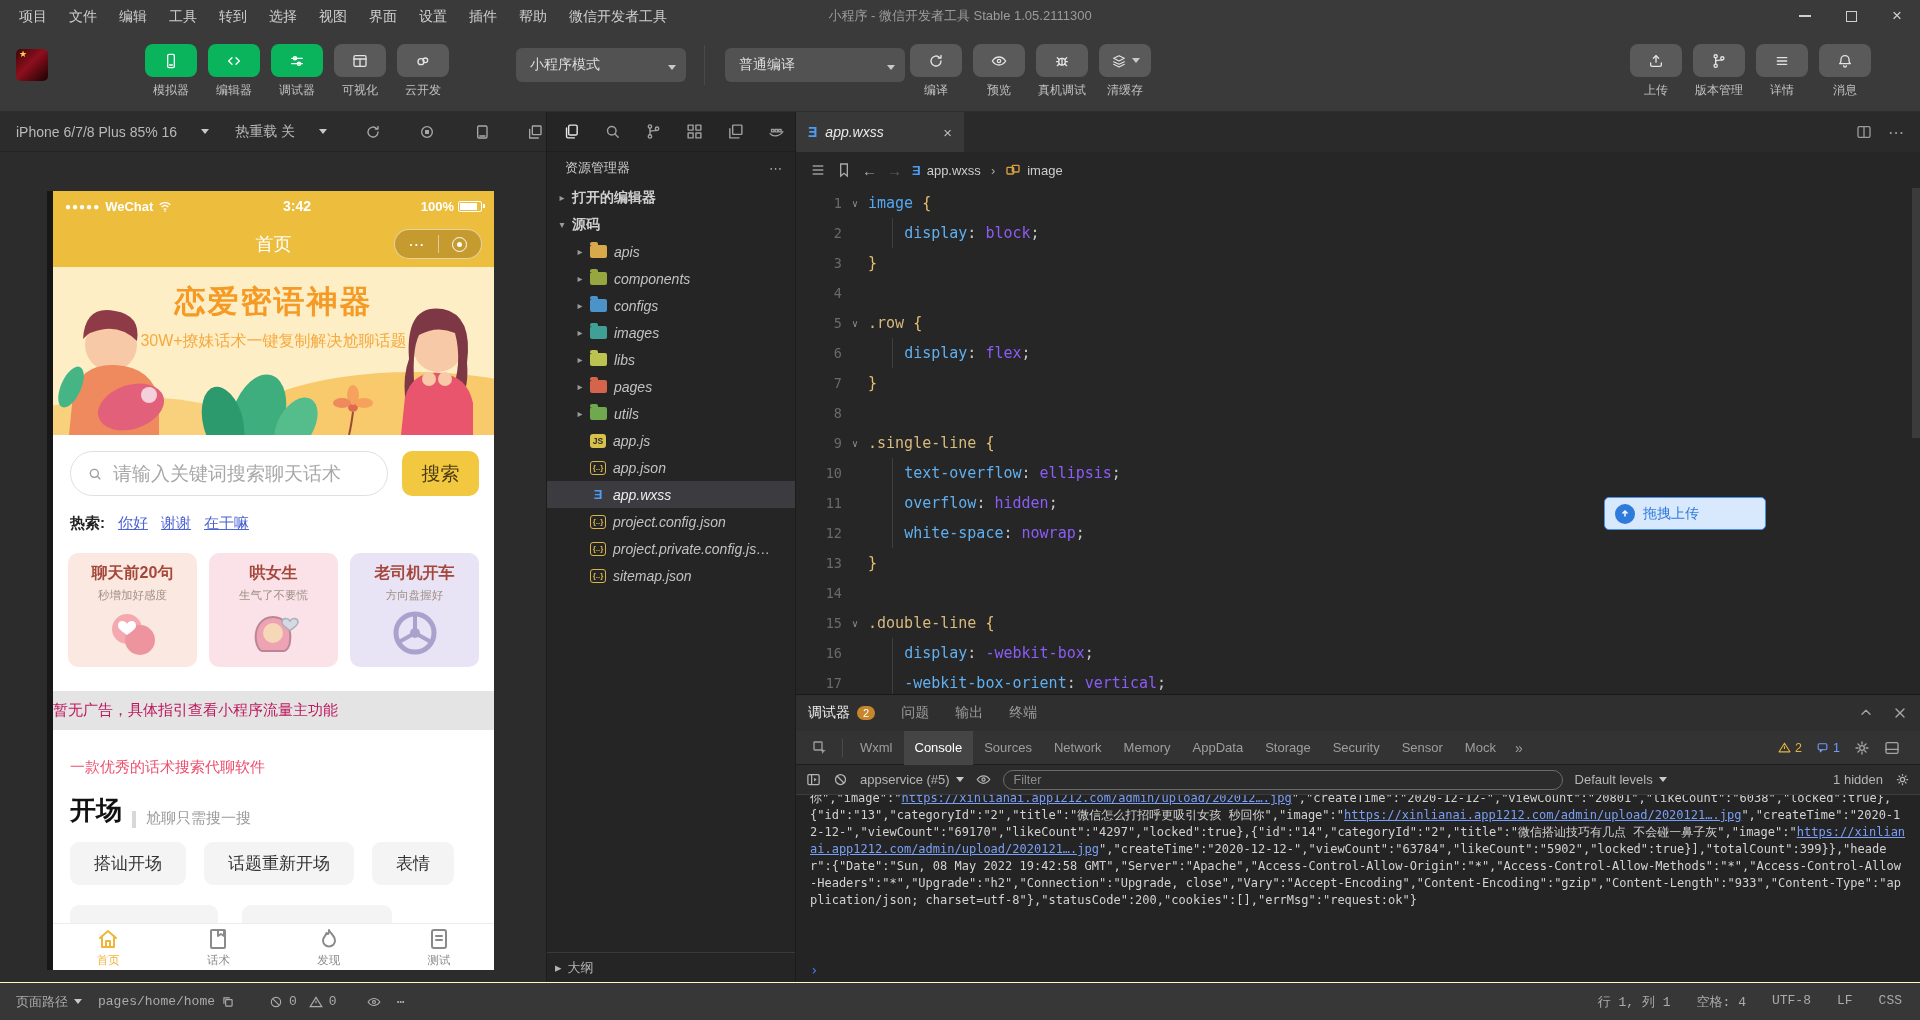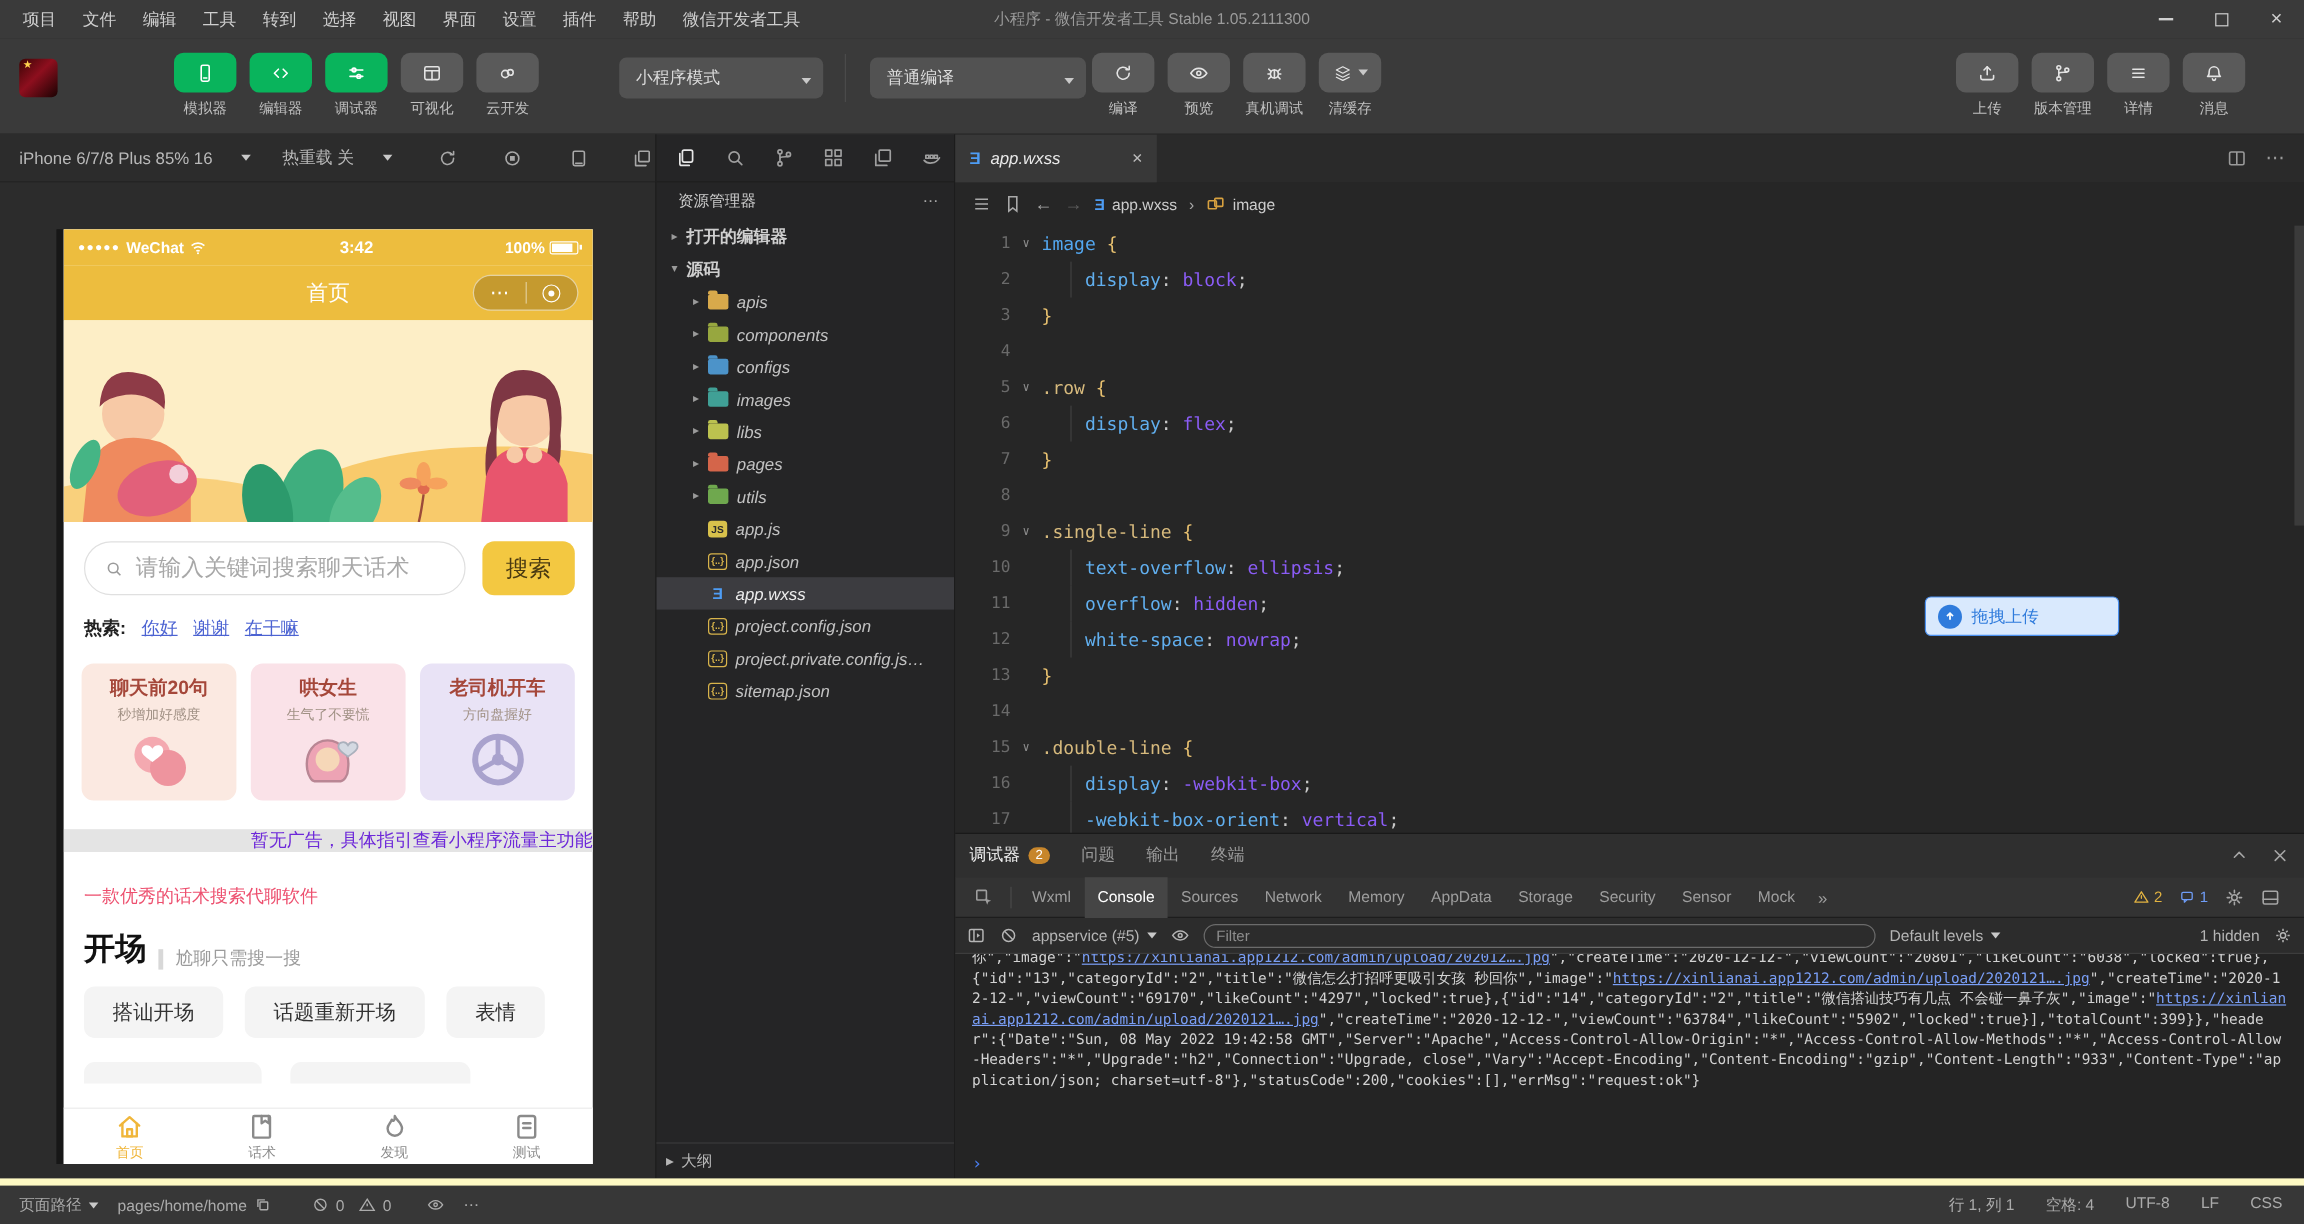--- a/index.html
+++ b/index.html
@@ -82,21 +82,21 @@
   .p-search-btn { width:77px; height:45px; background:#f3c841; border-radius:10px; color:#4a3a11; font-size:19px;
     display:flex; align-items:center; justify-content:center; }
   .p-hot { margin:18px 17px 0; font-size:15px; color:#222; display:flex; gap:13px; align-items:center; }
   .p-hot .hot-label { font-weight:bold; }
   .p-hot a { color:#4c63d2; text-decoration:underline; }
   .p-cards { display:flex; gap:12px; margin:20px 15px 0; }
   .p-card { flex:1; border-radius:10px; padding:10px 4px 8px; text-align:center; height:114px; }
   .p-card .c-title { font-size:16px; font-weight:bold; }
   .p-card .c-sub { font-size:11.5px; color:#a09084; margin-top:4px; }
   .p-card svg { width:56px; height:52px; margin:4px auto 0; }
-  .p-ad { margin-top:24px; background:#e4e4e4; color:#6d28d9; font-size:15px; text-align:right; padding:0 0; }
+  .p-ad { margin-top:24px; background:#e4e4e4; color:#be185d; font-size:15px; text-align:left; padding:10px 0; }
   .p-promo { margin:28px 17px 0; color:#ed4f6e; font-size:15px; }
   .p-section { display:flex; align-items:flex-end; margin:16px 17px 0; gap:10px; }
   .p-section .s-title { font-size:26px; font-weight:bold; color:#111; }
   .p-section .s-bar { width:4px; height:17px; background:#d8d8d8; }
   .p-section .s-sub { font-size:15px; color:#9b9b9b; }
   .p-qbtns { display:flex; gap:18px; margin:14px 17px 0; }
   .p-qbtn { background:#f4f4f4; border-radius:9px; padding:10px 24px; font-size:17px; color:#333; }
   .p-partial { display:flex; gap:24px; margin:20px 17px 0; height:18px; overflow:hidden; }
   .p-partial .pb { background:#f4f4f4; border-radius:9px; height:40px; }
   .p-tabbar { height:47px; border-top:1px solid #ececec; display:flex; background:#fff; }
@@ -191,21 +191,21 @@
   .con-right { margin-left:auto; display:flex; align-items:center; gap:12px; color:#b5b5b5; }
   .con-out { flex:1; overflow:hidden; padding:0 14px; }
   .con-msg { font-family:"DejaVu Sans Mono","Liberation Mono",monospace; font-size:12px; line-height:17px;
     color:#d2d2d2; word-break:break-all; white-space:pre-wrap; margin-top:-5px; }
   .con-msg .lnk { color:#7a9ff7; text-decoration:underline; }
   .con-prompt { height:24px; display:flex; align-items:center; padding-left:14px; color:#4a7ef0; font-size:14px;
     font-family:"DejaVu Sans Mono",monospace; }
 
   
   .statusbar { position:absolute; left:0; top:982px; width:1920px; height:38px; background:#373737;
-    display:flex; align-items:center; color:#ababab; font-size:13px; border-top:6px solid #fef9c3; }
+    display:flex; align-items:center; color:#ababab; font-size:13px; border-top:1px solid #fef9c3;font-family:Liberation Mono, monospace; }
   .sb-item { display:flex; align-items:center; gap:6px; margin-left:16px; }
   .sb-item .ic svg { width:14px; height:14px; }
   .sb-right { margin-left:auto; display:flex; gap:26px; margin-right:18px; }
 </style>
 </head>
 <body>
 
 <div class="titlebar">
   <div class="menus" id="menus">
       <span class="menu-item">项目</span>
@@ -496,20 +496,24 @@
           <ellipse cx="170" cy="155" rx="20" ry="36" fill="#2c9a6c" transform="rotate(-14 170 155)"></ellipse>
           <ellipse cx="243" cy="158" rx="18" ry="30" fill="#55bd8c" transform="rotate(30 243 158)"></ellipse>
           <ellipse cx="18" cy="120" rx="10" ry="22" fill="#45b585" transform="rotate(24 18 120)"></ellipse>
 
           <circle cx="300" cy="140" r="5" fill="#e06a4e"></circle>
           <ellipse cx="300" cy="128" rx="6" ry="10" fill="#f6a25c"></ellipse>
           <ellipse cx="311" cy="136" rx="9" ry="5" fill="#f6a25c"></ellipse>
           <ellipse cx="289" cy="136" rx="9" ry="5" fill="#ef8a5e"></ellipse>
           <path d="M300 145 Q298 160 296 168" stroke="#9c4b3a" stroke-width="2" fill="none"></path>
         </svg>
+        <div class="bn-text">
+          <div class="bn-title">恋爱密语神器</div>
+          <div class="bn-sub">30W+撩妹话术一键复制解决尬聊话题</div>
+        </div>
       </div>
       <div class="p-content">
         <div class="p-search-row">
           <div class="p-search">
             <span class="ic" style="color:#9b9b9b">
                 <svg viewBox="0 0 24 24" fill="none" stroke="currentColor" stroke-width="2" width="18" height="18">
                   <circle cx="11" cy="11" r="6"></circle>
                   <line x1="15.5" y1="15.5" x2="20" y2="20"></line>
                 </svg>
               </span>

